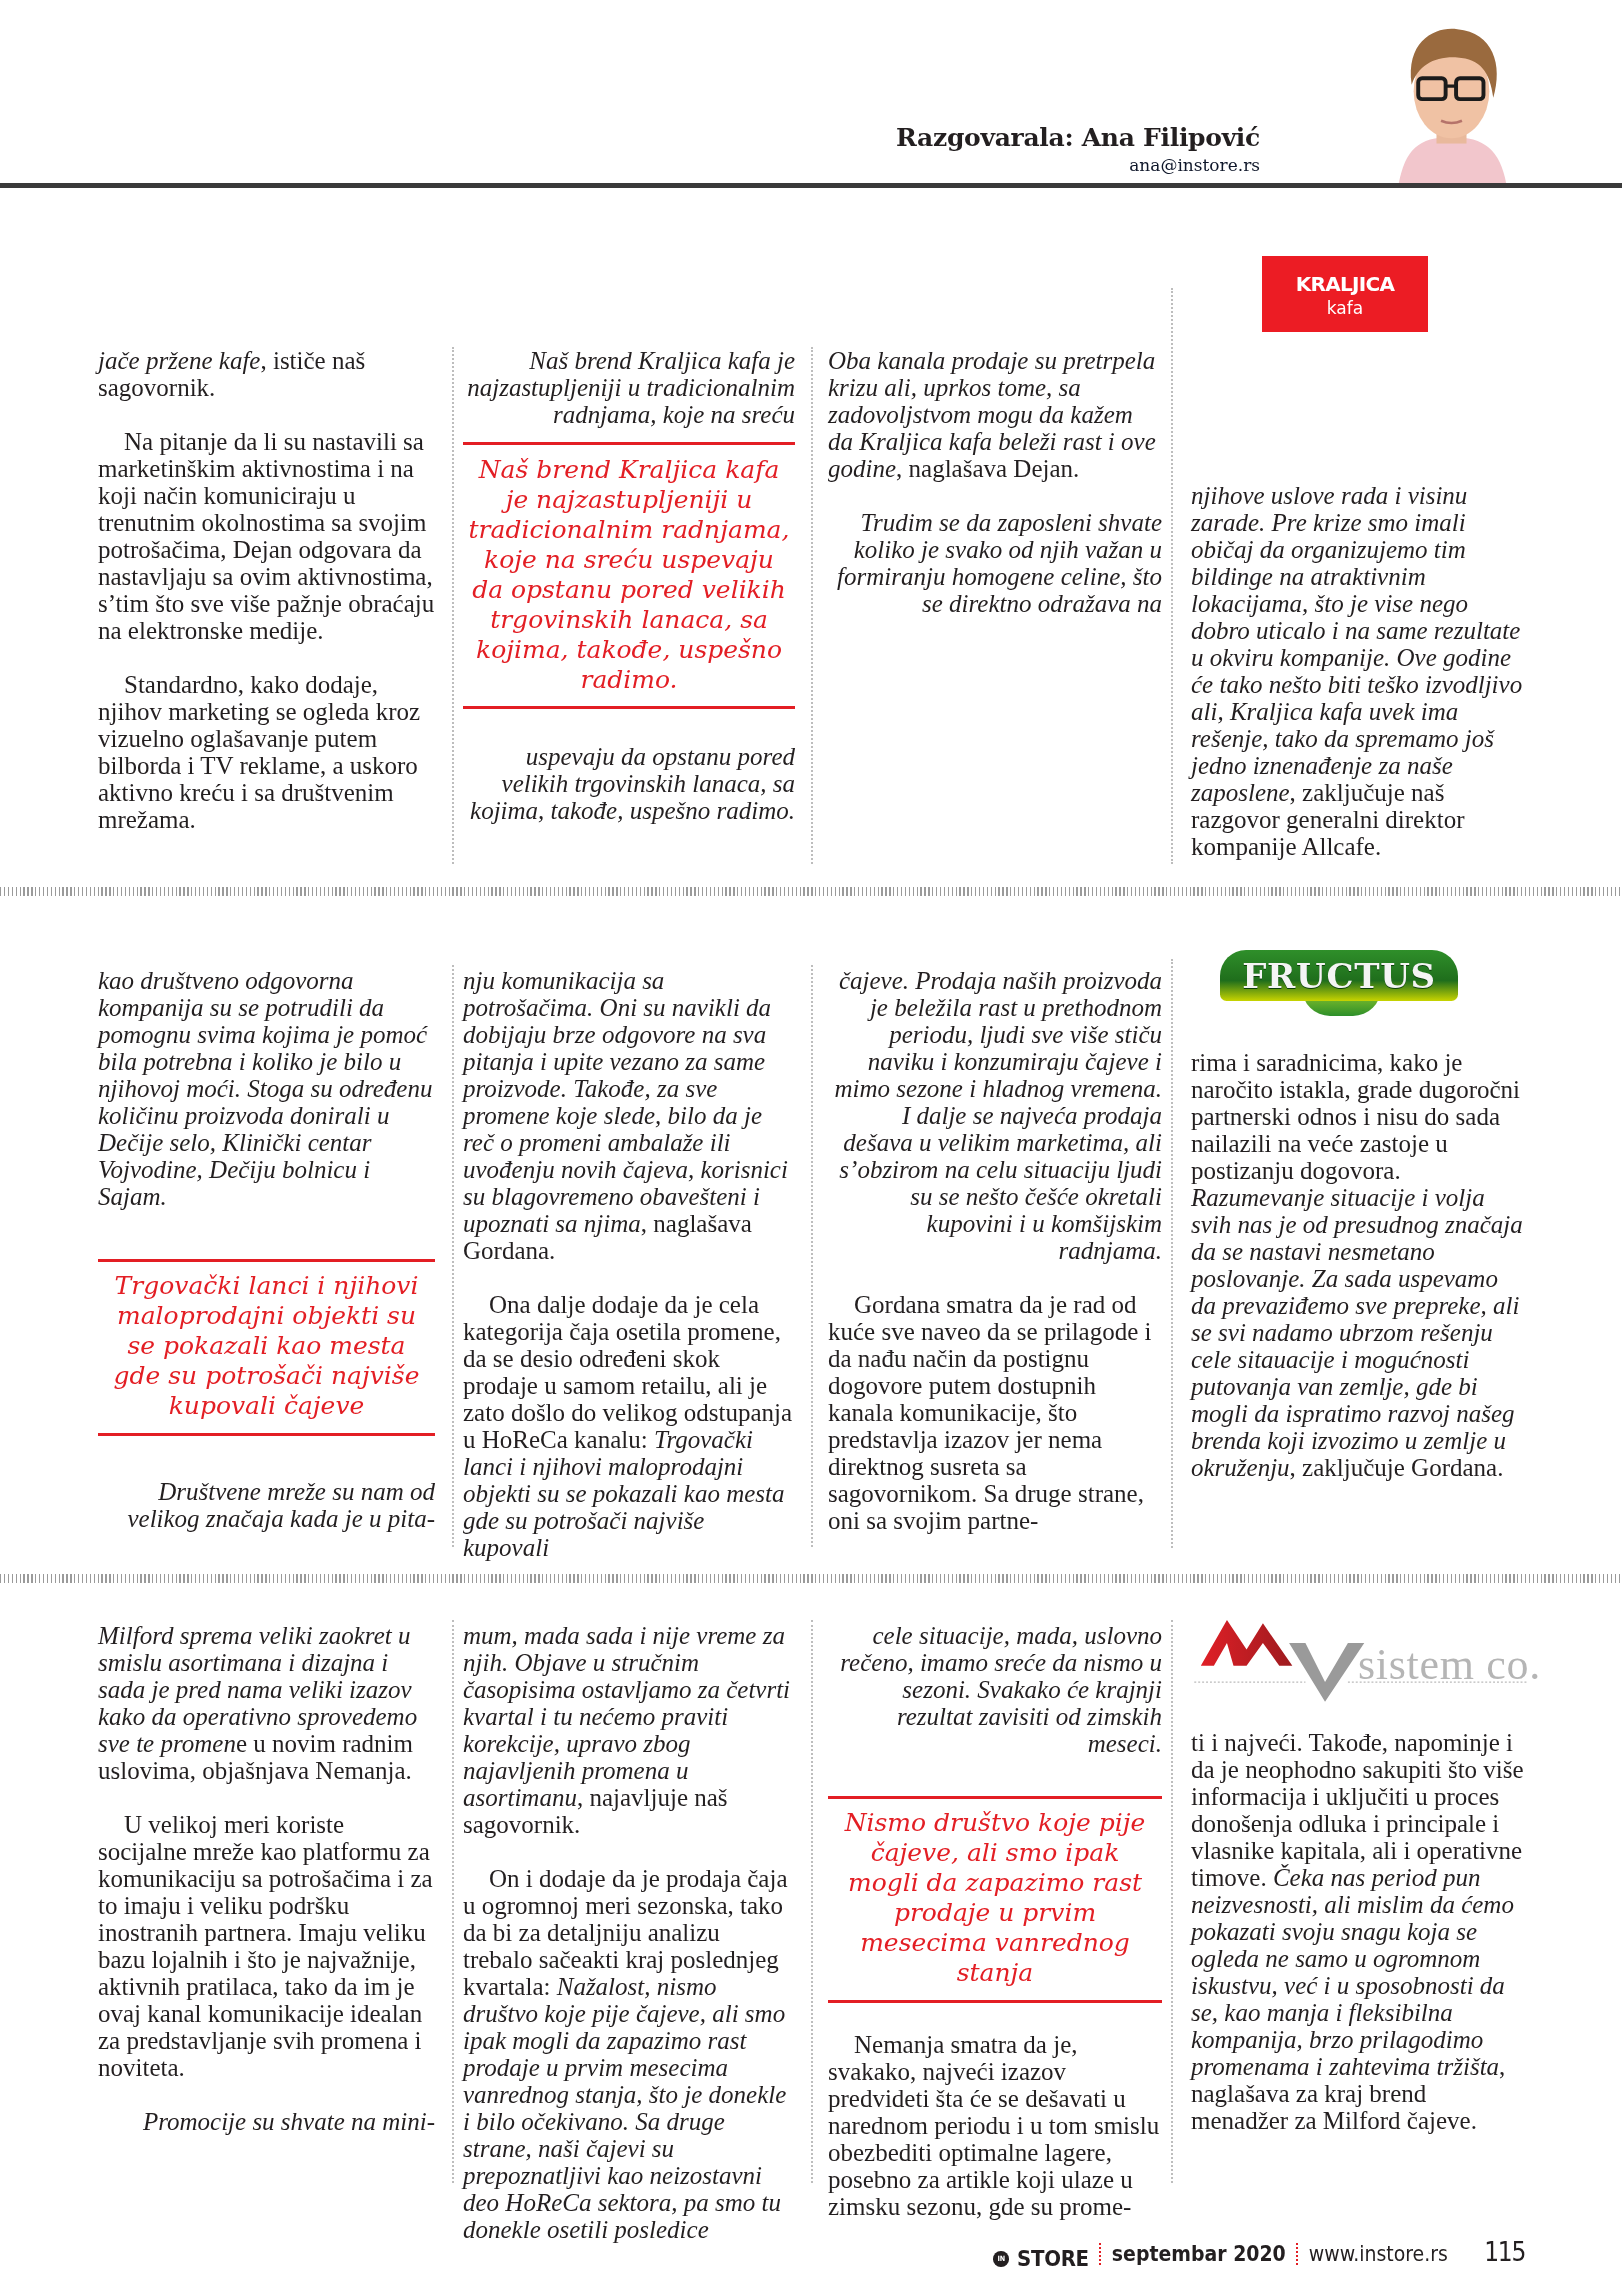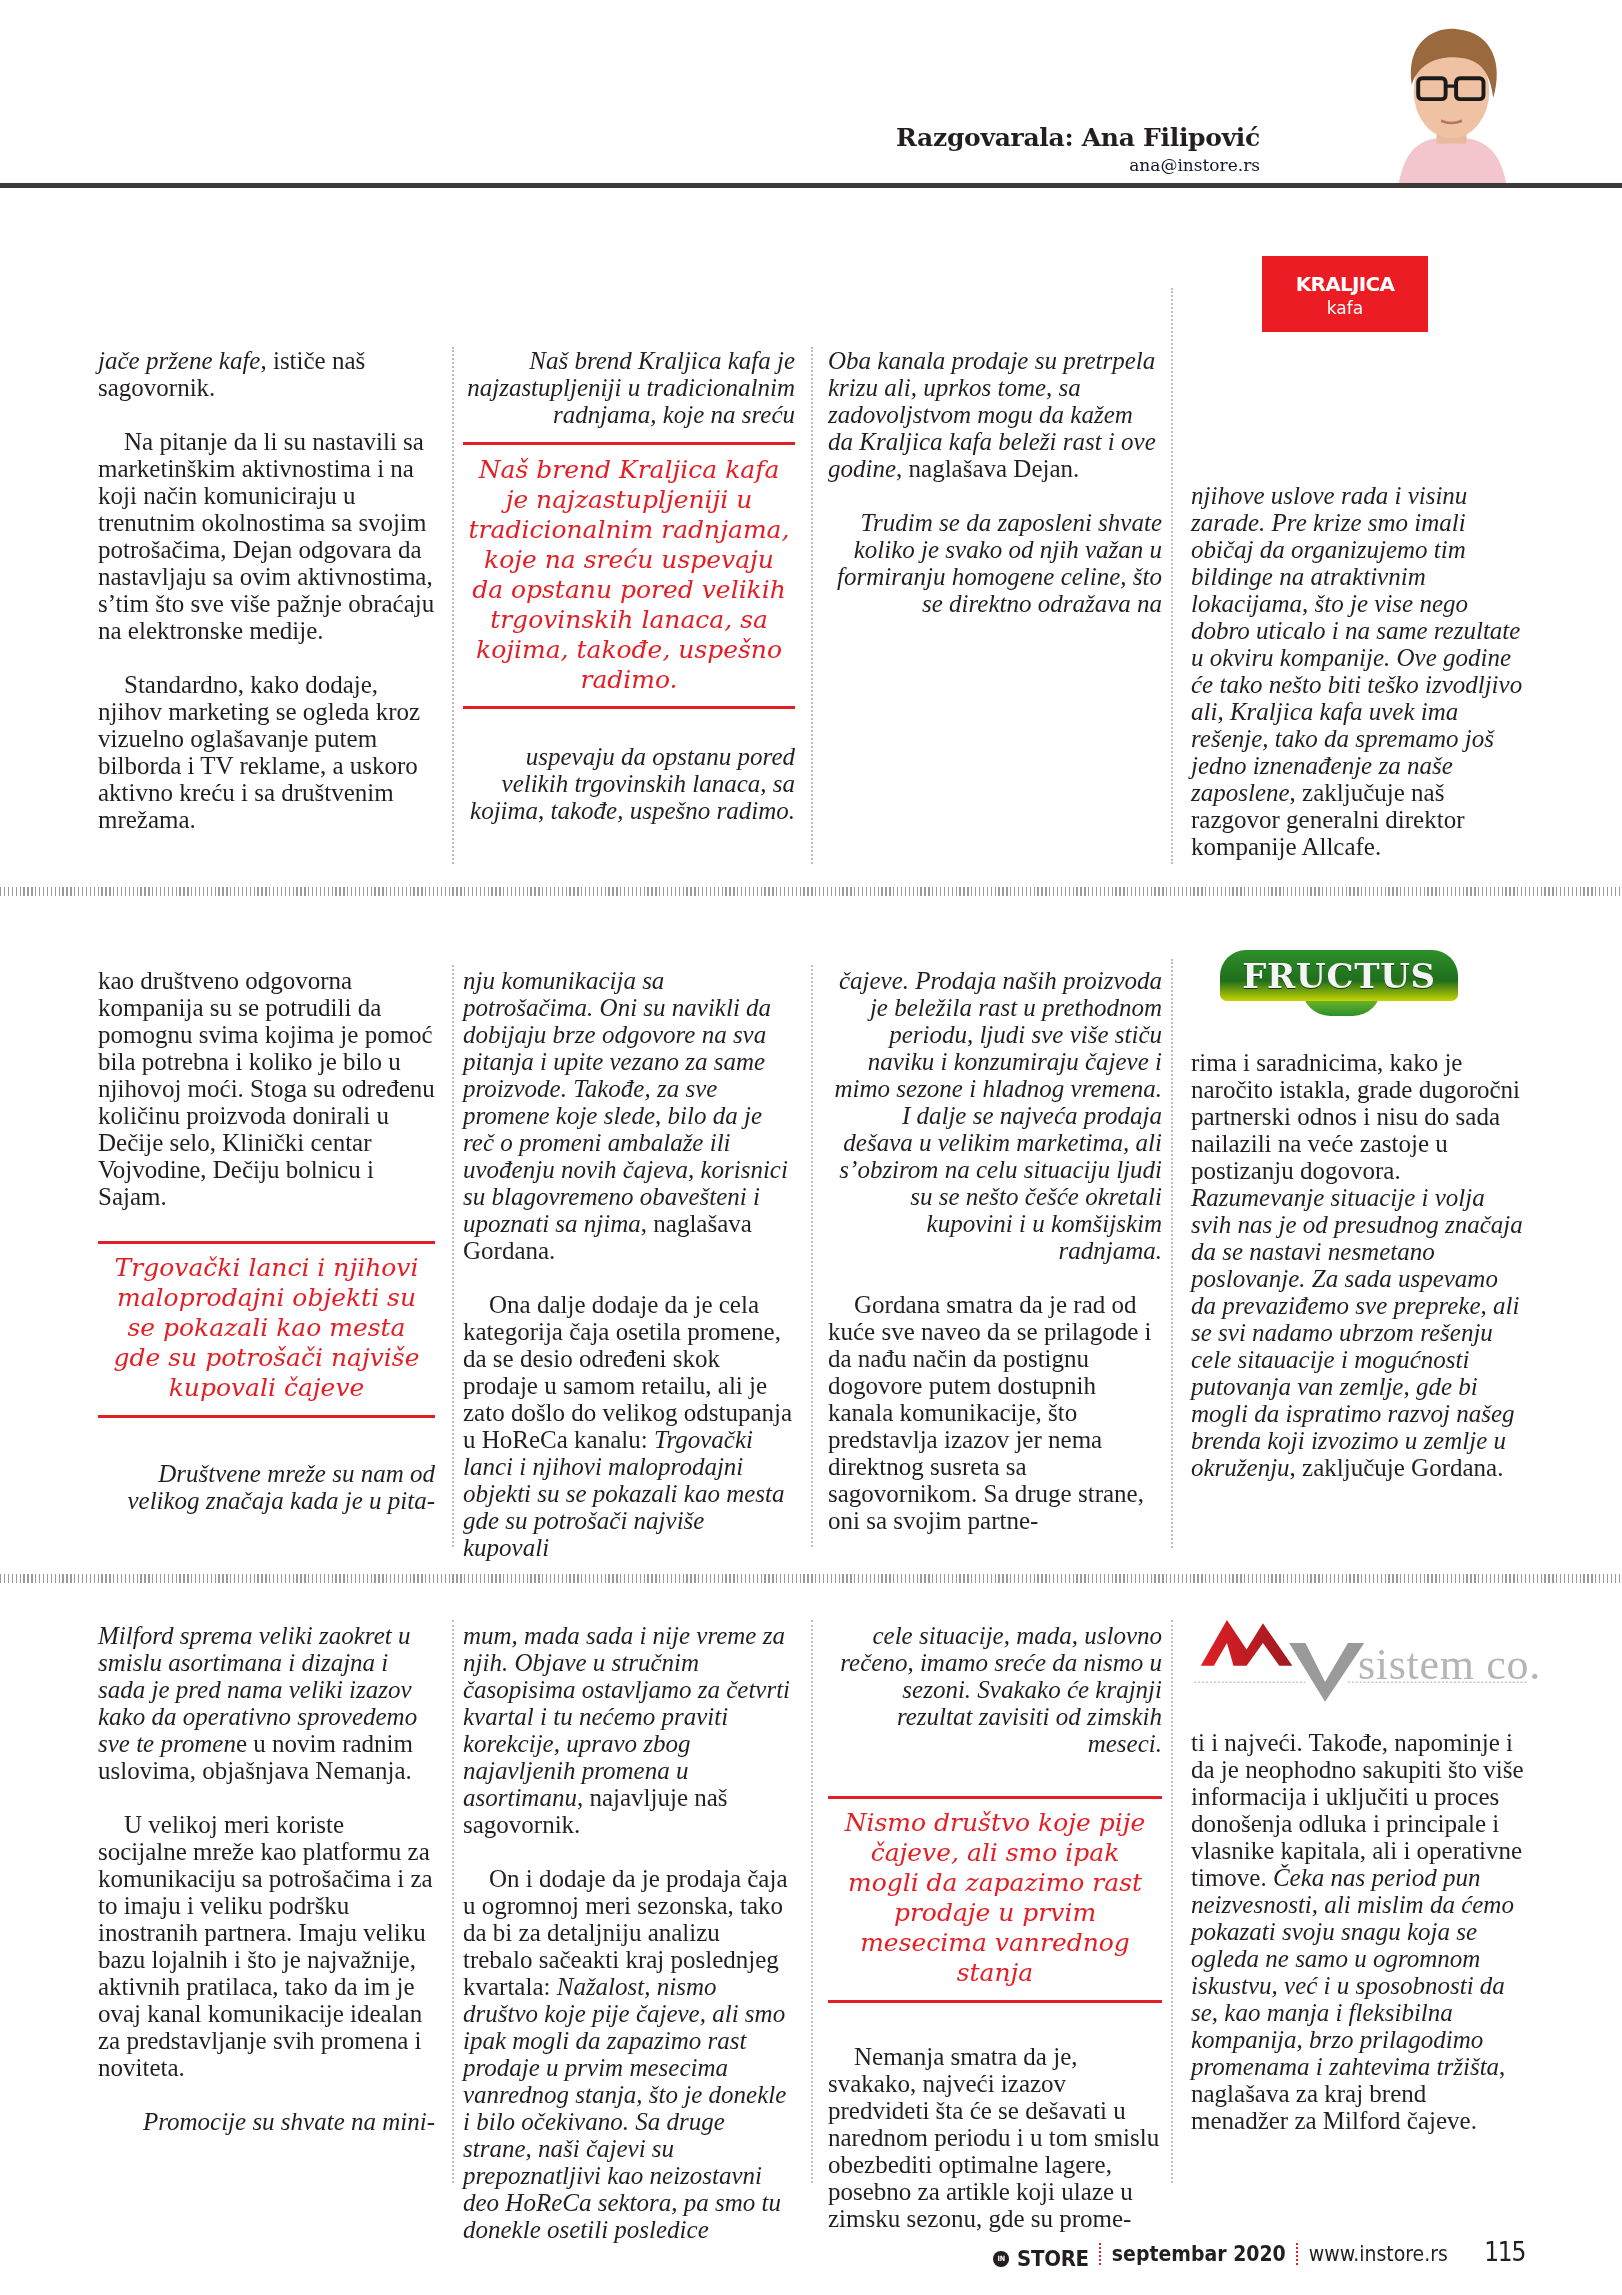--- a/index.html
+++ b/index.html
@@ -109,21 +109,21 @@
 </div>
 
 <div class="abs hatch" style="top:887px;"></div>
 
 <div class="abs fructus-leaf"></div>
 <div class="abs fructus">
   <span>FRUCTUS</span>
 </div>
 
 <div class="abs col" style="left:98px; top:967px;">
-  <p style="margin-bottom:31px;">kao društveno odgovorna kompanija su se potrudili da pomognu svima kojima je pomoć bila potrebna i koliko je bilo u njihovoj moći. Stoga su određenu količinu proizvoda donirali u Dečije selo, Klinički centar Vojvodine, Dečiju bolnicu i Sajam.</p>
+  <p style="margin-bottom:49px;font-style:italic;">kao društveno odgovorna kompanija su se potrudili da pomognu svima kojima je pomoć bila potrebna i koliko je bilo u njihovoj moći. Stoga su određenu količinu proizvoda donirali u Dečije selo, Klinički centar Vojvodine, Dečiju bolnicu i Sajam.</p>
   <div class="pull" style="margin-bottom:42px;">Trgovački lanci i njihovi maloprodajni objekti su se pokazali kao mesta gde su potrošači najviše kupovali čajeve</div>
   <p class="ind it last">Društvene mreže su nam od velikog značaja kada je u pita-</p>
 </div>
 <div class="abs vsep" style="left:452px; top:965px; height:582px;"></div>
 
 <div class="abs col" style="left:463px; top:967px; width:332px;">
   <p><span class="it">nju komunikacija sa potrošačima. Oni su navikli da dobijaju brze odgovore na sva pitanja i upite vezano za same proizvode. Takođe, za sve promene koje slede, bilo da je reč o promeni ambalaže ili uvođenju novih čajeva, korisnici su blagovremeno obavešteni i upoznati sa njima</span><span>, naglašava Gordana.</span></p>
   <p class="ind last"><span>Ona dalje dodaje da je cela kategorija čaja osetila promene, da se desio određeni skok prodaje u samom retailu, ali je zato došlo do velikog odstupanja u HoReCa kanalu: </span><span class="it">Trgovački lanci i njihovi maloprodajni objekti su se pokazali kao mesta gde su potrošači najviše kupovali</span></p>
 </div>
 <div class="abs vsep" style="left:811px; top:965px; height:582px;"></div>
@@ -162,21 +162,21 @@
 <div class="abs vsep" style="left:452px; top:1620px; height:563px;"></div>
 
 <div class="abs col" style="left:463px; top:1622px; width:332px;">
   <p><span class="it">mum, mada sada i nije vreme za njih. Objave u stručnim časopisima ostavljamo za četvrti kvartal i tu nećemo praviti korekcije, upravo zbog najavljenih promena u asortimanu</span><span>, najavljuje naš sagovornik.</span></p>
   <p class="ind last"><span>On i dodaje da je prodaja čaja u ogromnoj meri sezonska, tako da bi za detaljniju analizu trebalo sačeakti kraj poslednjeg kvartala: </span><span class="it">Nažalost, nismo društvo koje pije čajeve, ali smo ipak mogli da zapazimo rast prodaje u prvim mesecima vanrednog stanja, što je donekle i bilo očekivano. Sa druge strane, naši čajevi su prepoznatljivi kao neizostavni deo HoReCa sektora, pa smo tu donekle osetili posledice</span></p>
 </div>
 <div class="abs vsep" style="left:811px; top:1620px; height:563px;"></div>
 
 <div class="abs col" style="left:828px; top:1622px; width:334px;">
   <p class="it" style="margin-bottom:39px;">cele situacije, mada, uslovno rečeno, imamo sreće da nismo u sezoni. Svakako će krajnji rezultat zavisiti od zimskih meseci.</p>
-  <div class="pull" style="margin-bottom:40px;">Nismo društvo koje pije čajeve, ali smo ipak mogli da zapazimo rast prodaje u prvim mesecima vanrednog stanja</div>
+  <div class="pull" style="margin-bottom:28px;">Nismo društvo koje pije čajeve, ali smo ipak mogli da zapazimo rast prodaje u prvim mesecima vanrednog stanja</div>
   <p class="ind last">Nemanja smatra da je, svakako, najveći izazov predvideti šta će se dešavati u narednom periodu i u tom smislu obezbediti optimalne lagere, posebno za artikle koji ulaze u zimsku sezonu, gde su prome-</p>
 </div>
 <div class="abs vsep" style="left:1171px; top:1620px; height:563px;"></div>
 
 <div class="abs col" style="left:1191px; top:1729px; width:334px;">
   <p class="last"><span>ti i najveći. Takođe, napominje i da je neophodno sakupiti što više informacija i uključiti u proces donošenja odluka i principale i vlasnike kapitala, ali i operativne timove. </span><span class="it">Čeka nas period pun neizvesnosti, ali mislim da ćemo pokazati svoju snagu koja se ogleda ne samo u ogromnom iskustvu, već i u sposobnosti da se, kao manja i fleksibilna kompanija, brzo prilagodimo promenama i zahtevima tržišta</span><span>, naglašava za kraj brend menadžer za Milford čajeve.</span></p>
 </div>
 
 <div class="abs footer">
   <div class="logo">

